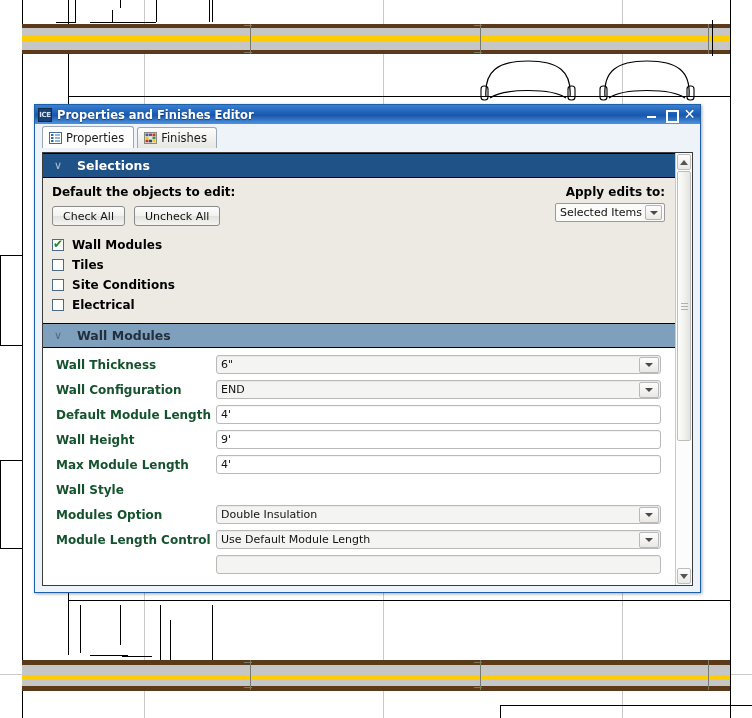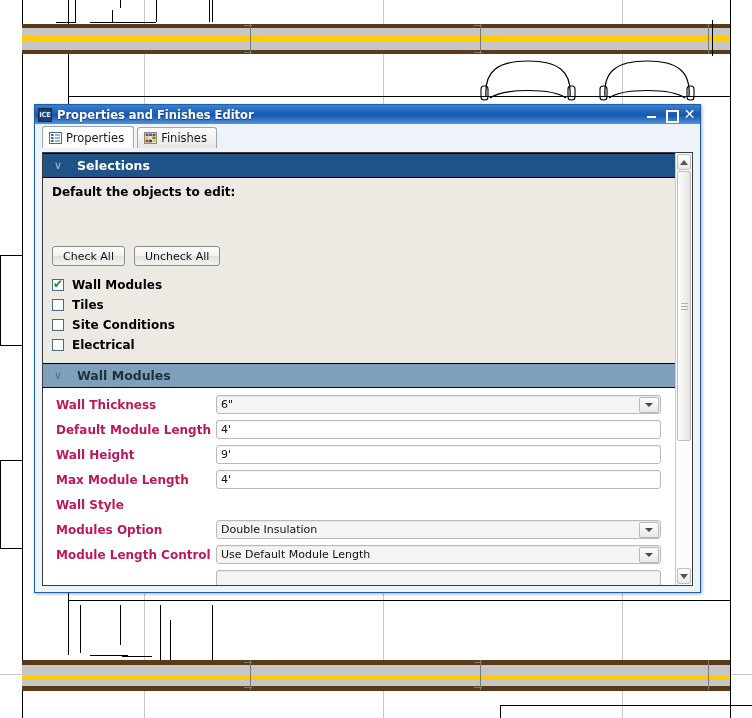--- a/index.html
+++ b/index.html
@@ -109,21 +109,21 @@
   .sec-head .sec-ttl { margin-left: 4px; }
 
   #selpanel { background:#edeae3; padding: 7px 10px 8px 9px; position: relative; }
   .sel-lbl { font-size: 12px; font-weight: bold; color:#000; }
   .btnrow { margin-top: 7px; display:flex; gap: 9px; }
   .btn {
     min-width: 72px; height: 20px; padding: 0 10px;
     font-size: 11px; color:#111;
     border:1px solid #8a8a8a; border-radius:3px;
     background: linear-gradient(to bottom,#fcfcfc 0%,#f2f2f0 48%,#e2e2de 52%,#f4f4f2 100%);
-    display:flex; align-items:center; justify-content:center;margin-top:40px;
+    display:flex; align-items:center; justify-content:center;
   }
   .checks { margin-top: 9px; }
   .chk-row { display:flex; align-items:center; height: 20px; }
   .cbox {
     width: 12px; height: 12px; background:#fff;
     border:1px solid #4b6b8a; margin-right: 8px;
     position: relative; flex: none;
   }
   .cbox.on::after {
     content:"\2714"; position:absolute; left:0px; top:-3px;
@@ -143,21 +143,21 @@
     width: 17px; height: 15px; margin-right:2px;
     border:1px solid #b4b4b4; border-radius:2px;
     background: linear-gradient(to bottom,#fdfdfd,#eceae6);
     display:flex; align-items:center; justify-content:center;
   }
   .tri { width:0;height:0;border-left:4px solid transparent;border-right:4px solid transparent;border-top:4px solid #4a4a4a; }
 
   
   #form { background:#fff; padding: 4px 0 0 0; }
   .frow { display:flex; align-items:center; height: 25px; padding: 0 14px 0 13px; }
-  .flabel { width: 160px; font-size: 12px; font-weight: bold; color:#be185d; flex:none; }
+  .flabel { width: 160px; font-size: 12px; font-weight: bold; color:#14532d; flex:none; }
   .fctrl { flex:1; display:flex; align-items:center; }
   .field {
     flex:1; height: 19px; border:1px solid #b9b9b9; border-radius:3px;
     display:flex; align-items:center; padding-left:4px;
     font-size: 11px; color:#111;
     box-shadow: inset 0 1px 1px rgba(0,0,0,.05);
   }
   .field.ro { background:#f4f4f2; }
   .field.txt { background:#ffffff; }
   .field .fval { white-space:nowrap; overflow:hidden; }
@@ -365,20 +365,29 @@
           <div class="chk-row">
             <span class="cbox"></span>
             <span class="chk-lbl">Site Conditions</span>
           </div>
           <div class="chk-row">
             <span class="cbox"></span>
             <span class="chk-lbl">Electrical</span>
           </div>
         </div>
 
+        <div class="applybox">
+          <div class="apply-lbl">Apply edits to:</div>
+          <div class="combo">
+            <span class="cval">Selected Items</span>
+            <span class="carrow">
+                <span class="tri"></span>
+              </span>
+          </div>
+        </div>
       </div>
 
       <div class="sec-head light">
         <span class="chev">∨</span>
         <span class="sec-ttl">Wall Modules</span>
       </div>
 
       <div id="form">
 
         <div class="frow">
@@ -386,20 +395,31 @@
           <div class="fctrl">
             <div class="field ro">
               <span class="fval">6"</span>
               <span class="dd">
                   <span class="tri"></span>
                 </span>
             </div>
           </div>
         </div>
 
+        <div class="frow">
+          <div class="flabel">Wall Configuration</div>
+          <div class="fctrl">
+            <div class="field ro">
+              <span class="fval">END</span>
+              <span class="dd">
+                  <span class="tri"></span>
+                </span>
+            </div>
+          </div>
+        </div>
 
         <div class="frow">
           <div class="flabel">Default Module Length</div>
           <div class="fctrl">
             <div class="field txt">
               <span class="fval">4'</span>
             </div>
           </div>
         </div>
 

